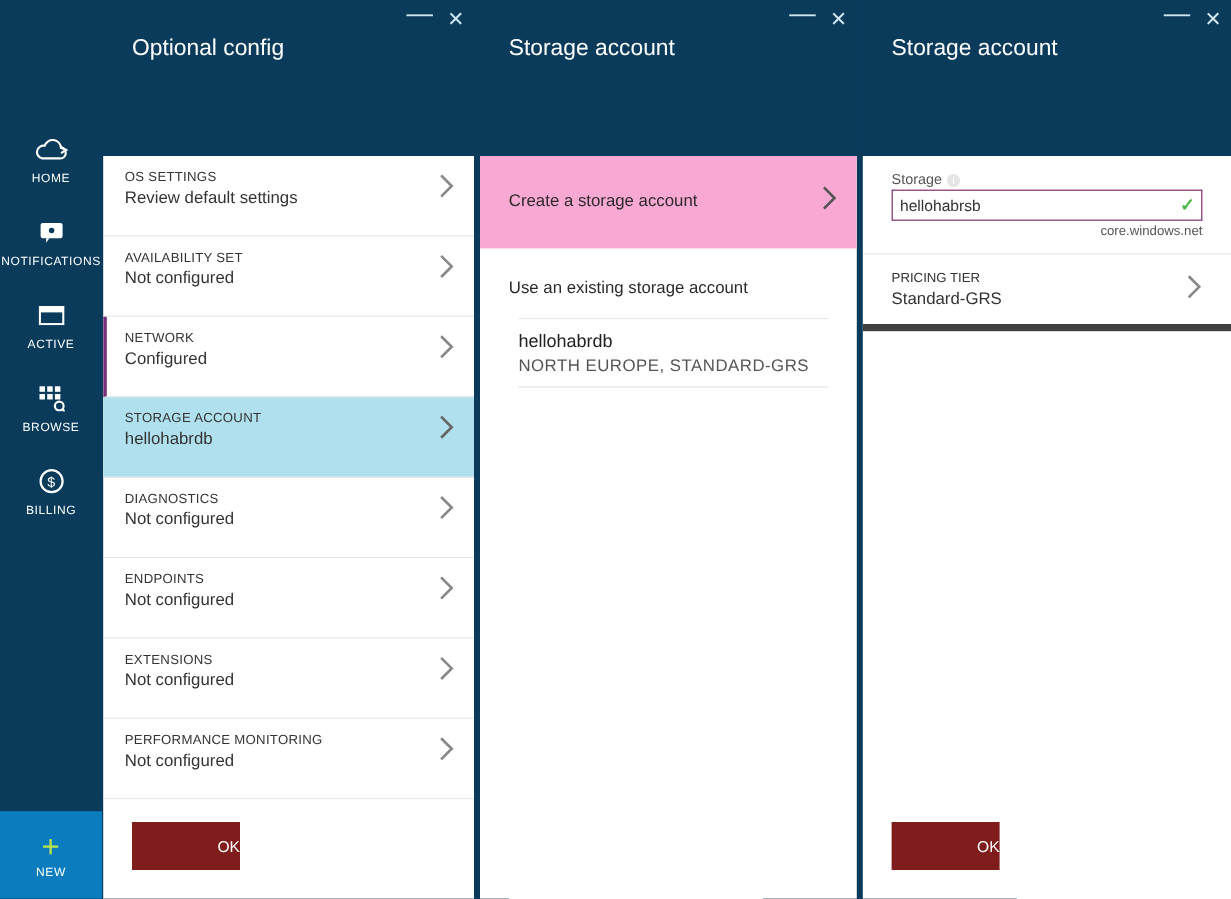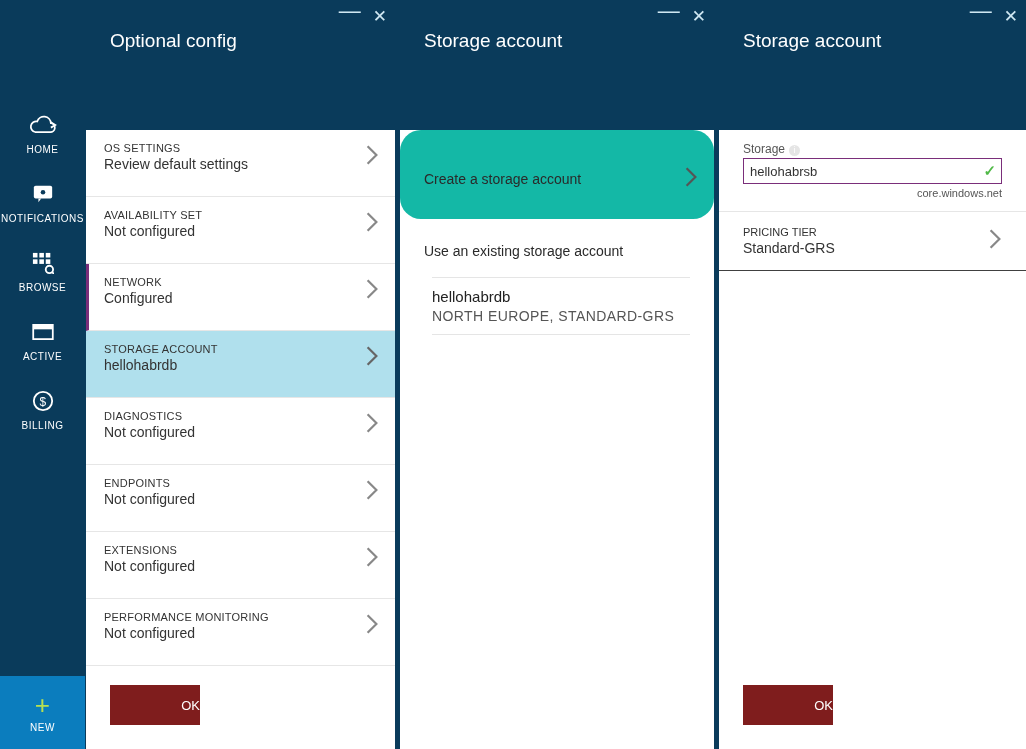--- a/index.html
+++ b/index.html
@@ -26,36 +26,36 @@
   .blade-body { background:#fff; flex:1; display:flex; flex-direction:column; position:relative; overflow:hidden;}
   
   .cfg-row { display:flex; align-items:center; justify-content:space-between; padding:12px 16px 24px 18px; border-bottom:1px solid #e6e6e6; cursor:pointer; }
   .cfg-row .texts .label { font-size:11px; letter-spacing:.02em; color:#333; text-transform:uppercase; }
   .cfg-row .texts .value { font-size:14px; color:#333; margin-top:2px; }
   .cfg-row .chev { color:#8a8a8a; }
   .cfg-row.selected { background:#b0e0ed; }
   .cfg-row.network-mark { border-left:3px solid #7a2e7a; padding-left:15px; }
   .chev svg { width:14px; height:22px; }
   
-  .create-row { background:#14b8a6; display:flex; align-items:center; justify-content:space-between; padding:36px 16px 28px 24px; cursor:pointer;border-radius:21px; }
+  .create-row { background:#f9a8d4; display:flex; align-items:center; justify-content:space-between; padding:24px 16px 28px 24px; cursor:pointer; }
   .create-row span { font-size:14px; color:#2a2a2a; }
   .body-pad { padding:24px 24px 0 24px; }
   .exist-label { font-size:14px; color:#2a2a2a; margin-bottom:18px; }
   .exist-item { padding:10px 0; border-top:1px solid #e5e5e5; border-bottom:1px solid #e5e5e5; margin:0 0 0 8px; cursor:pointer;}
   .exist-item .name { font-size:15px; color:#222; margin-bottom:3px;}
   .exist-item .meta { font-size:14px; color:#555; letter-spacing:.03em;}
   
   .field-block { padding:12px 24px 0 24px; }
   .field-label { font-size:12px; color:#555; margin-bottom:2px; }
   .info-dot { display:inline-block; width:11px; height:11px; border-radius:50%; background:#e5e5e5; color:#fff; font-size:9px; text-align:center; line-height:11px; margin-left:4px;}
   .storage-input { width:100%; height:26px; border:1px solid #7a2e7a; padding:0 26px 0 6px; font-size:13px; color:#333; }
   .input-wrap { position:relative; }
   .check-ic { position:absolute; right:6px; top:4px; color:#51b948; font-weight:bold; font-size:15px;}
   .suffix { text-align:right; font-size:11px; color:#555; margin-top:3px;}
-  .tier-row { display:flex; align-items:center; justify-content:space-between; padding:14px 24px; border-top:1px solid #e6e6e6; border-bottom:1px solid #404040; margin-top:12px; cursor:pointer;}
+  .tier-row { display:flex; align-items:center; justify-content:space-between; padding:14px 24px; border-top:1px solid #e6e6e6; border-bottom:6px solid #404040; margin-top:12px; cursor:pointer;}
   .tier-row .label { font-size:11px; color:#333; text-transform:uppercase;}
   .tier-row .value { font-size:14px; color:#333; margin-top:2px;}
   
   .ok-bar { padding:0 24px 24px 24px; margin-top:auto; }
   .ok-btn { background:#7f1d1d; color:#fff; border:none; width:90px; height:40px; font-size:13px; cursor:pointer;text-align:right; }
   
   .blade + .blade { margin-left:4px; }
 </style>
 </head>
 <body>
@@ -74,49 +74,49 @@
     </div>
     <div class="side-item">
       <span class="icon">
         <svg viewBox="0 0 24 24" width="22" height="22">
             <rect x="2" y="3" width="20" height="14" rx="2" fill="#fff"></rect>
             <path d="M10 17l-3 4v-4" fill="#fff"></path>
             <circle cx="12" cy="10" r="2.5" fill="#0a3b5b"></circle>
           </svg>
       </span>
       <span class="side-label">NOTIFICATIONS</span>
+    </div>
+    <div class="side-item">
+      <span class="icon">
+        <svg viewBox="0 0 24 18" width="22" height="16">
+            <rect x="1" y="1" width="22" height="16" fill="none" stroke="#fff" stroke-width="2"></rect>
+            <rect x="1" y="1" width="22" height="5" fill="#fff"></rect>
+          </svg>
+      </span>
+      <span class="side-label">ACTIVE</span>
     </div>
     <div class="side-item">
       <span class="icon">
         <svg viewBox="0 0 24 24" width="22" height="22">
             <g fill="#fff">
               <rect x="1" y="1" width="5" height="5"></rect>
               <rect x="8" y="1" width="5" height="5"></rect>
               <rect x="15" y="1" width="5" height="5"></rect>
               <rect x="1" y="8" width="5" height="5"></rect>
               <rect x="8" y="8" width="5" height="5"></rect>
               <rect x="15" y="8" width="5" height="5"></rect>
             </g>
             <circle cx="19" cy="19" r="4" fill="none" stroke="#fff" stroke-width="2"></circle>
             <line x1="22" y1="22" x2="25" y2="25" stroke="#fff" stroke-width="2"></line>
           </svg>
       </span>
       <span class="side-label">BROWSE</span>
     </div>
     <div class="side-item">
       <span class="icon">
-        <svg viewBox="0 0 24 18" width="22" height="16">
-            <rect x="1" y="1" width="22" height="16" fill="none" stroke="#fff" stroke-width="2"></rect>
-            <rect x="1" y="1" width="22" height="5" fill="#fff"></rect>
-          </svg>
-      </span>
-      <span class="side-label">ACTIVE</span>
-    </div>
-    <div class="side-item">
-      <span class="icon">
         <svg viewBox="0 0 24 24" width="22" height="22">
             <circle cx="12" cy="12" r="10" fill="none" stroke="#fff" stroke-width="2"></circle>
             <text x="12" y="17" text-anchor="middle" font-size="13" fill="#fff" font-family="Arial">$</text>
           </svg>
       </span>
       <span class="side-label">BILLING</span>
     </div>
 
     <div class="side-item side-new">
       <span class="plus">+</span>

